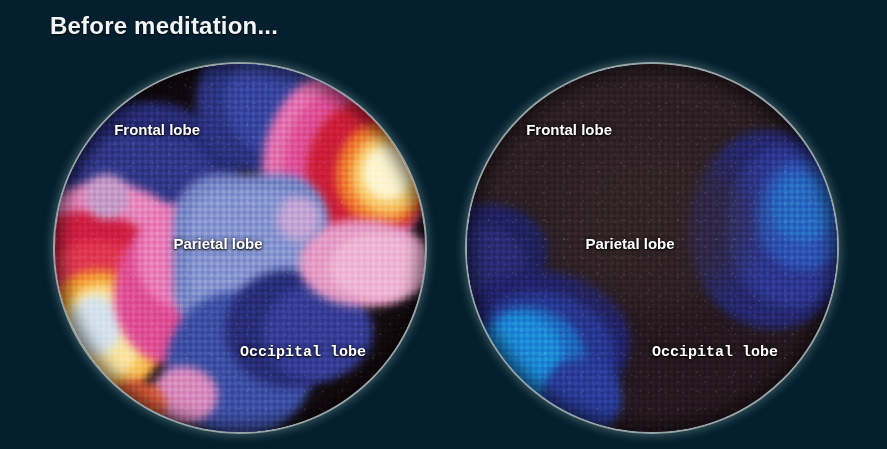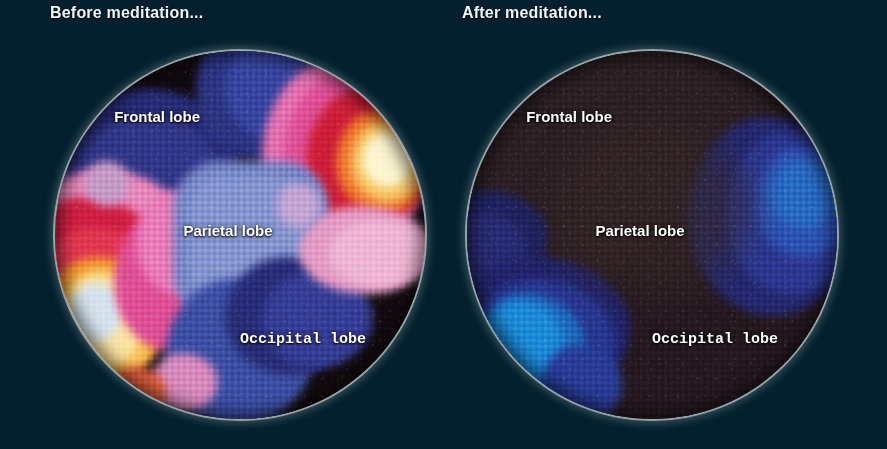--- a/index.html
+++ b/index.html
@@ -12,35 +12,35 @@
     width: 887px;
     height: 449px;
     background: #04202e;
     overflow: hidden;
     font-family: "Liberation Sans", sans-serif;
   }
 
   
   .panel-title {
     position: absolute;
-    top: 4px;
-    font-size: 16px;
+    top: 12px;
+    font-size: 24px;
     font-weight: bold;
     color: #f2f5f6;
     letter-spacing: 0.2px;
     text-shadow: 0 1px 2px rgba(0,0,0,.85);
     white-space: nowrap;
   }
   #title-before { left: 50px; }
   #title-after  { left: 462px; }
 
   
   .scan {
     position: absolute;
-    top: 51px;
+    top: 64px;
     width: 370px;
     height: 368px;
     border-radius: 50%;
     overflow: hidden;
     background: #701a75;
     box-shadow:
       0 0 0 2px rgba(183,198,195,.75),
       0 0 9px 4px rgba(160,182,180,.35);
   }
   #scan-before { left: 55px; }
@@ -99,21 +99,21 @@
     font-size: 15px;
     font-weight: bold;
     color: #ffffff;
     text-shadow:
       0 1px 2px rgba(0,0,0,.95),
       0 0 5px rgba(0,0,0,.8);
     white-space: nowrap;
     z-index: 9;
   }
   .lab-frontal   { left: 16%;  top: 15.5%; }
-  .lab-parietal  { left: 32%;  top: 46.5%; margin-left: 10px; }
+  .lab-parietal  { left: 32%;  top: 46.5%; }
   .lab-occipital { left: 50%;  top: 76%; font-family: Liberation Mono, monospace;   }
 </style>
 </head>
 <body>
 
 <div id="root">
 
   <div id="title-before" class="panel-title">Before meditation...</div>
 
   <div id="scan-before" class="scan">
@@ -168,21 +168,20 @@
       <div class="mosaic"></div>
       <div class="grain"></div>
       <div class="vignette"></div>
 
       <div class="lobe-label lab-frontal">Frontal lobe</div>
       <div class="lobe-label lab-parietal">Parietal lobe</div>
       <div class="lobe-label lab-occipital">Occipital lobe</div>
     </div>
   </div>
 
-  <div id="title-after" class="panel-title">After meditation...</div>
 
   <div id="scan-after" class="scan">
     <div class="scan-inner">
 
       <div class="blob" style="left:-6%;top:-6%;width:112%;height:112%;border-radius:50%;background:#2a1f23;"></div>
       <div class="blob softer" style="left:-6%;top:-6%;width:90%;height:78%;background:#2e2126;"></div>
       <div class="blob softer" style="left:30%;top:48%;width:78%;height:62%;background:#271a20;"></div>
 
       <div class="blob soft" style="left:60%;top:18%;width:46%;height:54%;background:#262a74;"></div>
       <div class="blob soft" style="left:70%;top:22%;width:36%;height:44%;background:#2f3a95;"></div>

